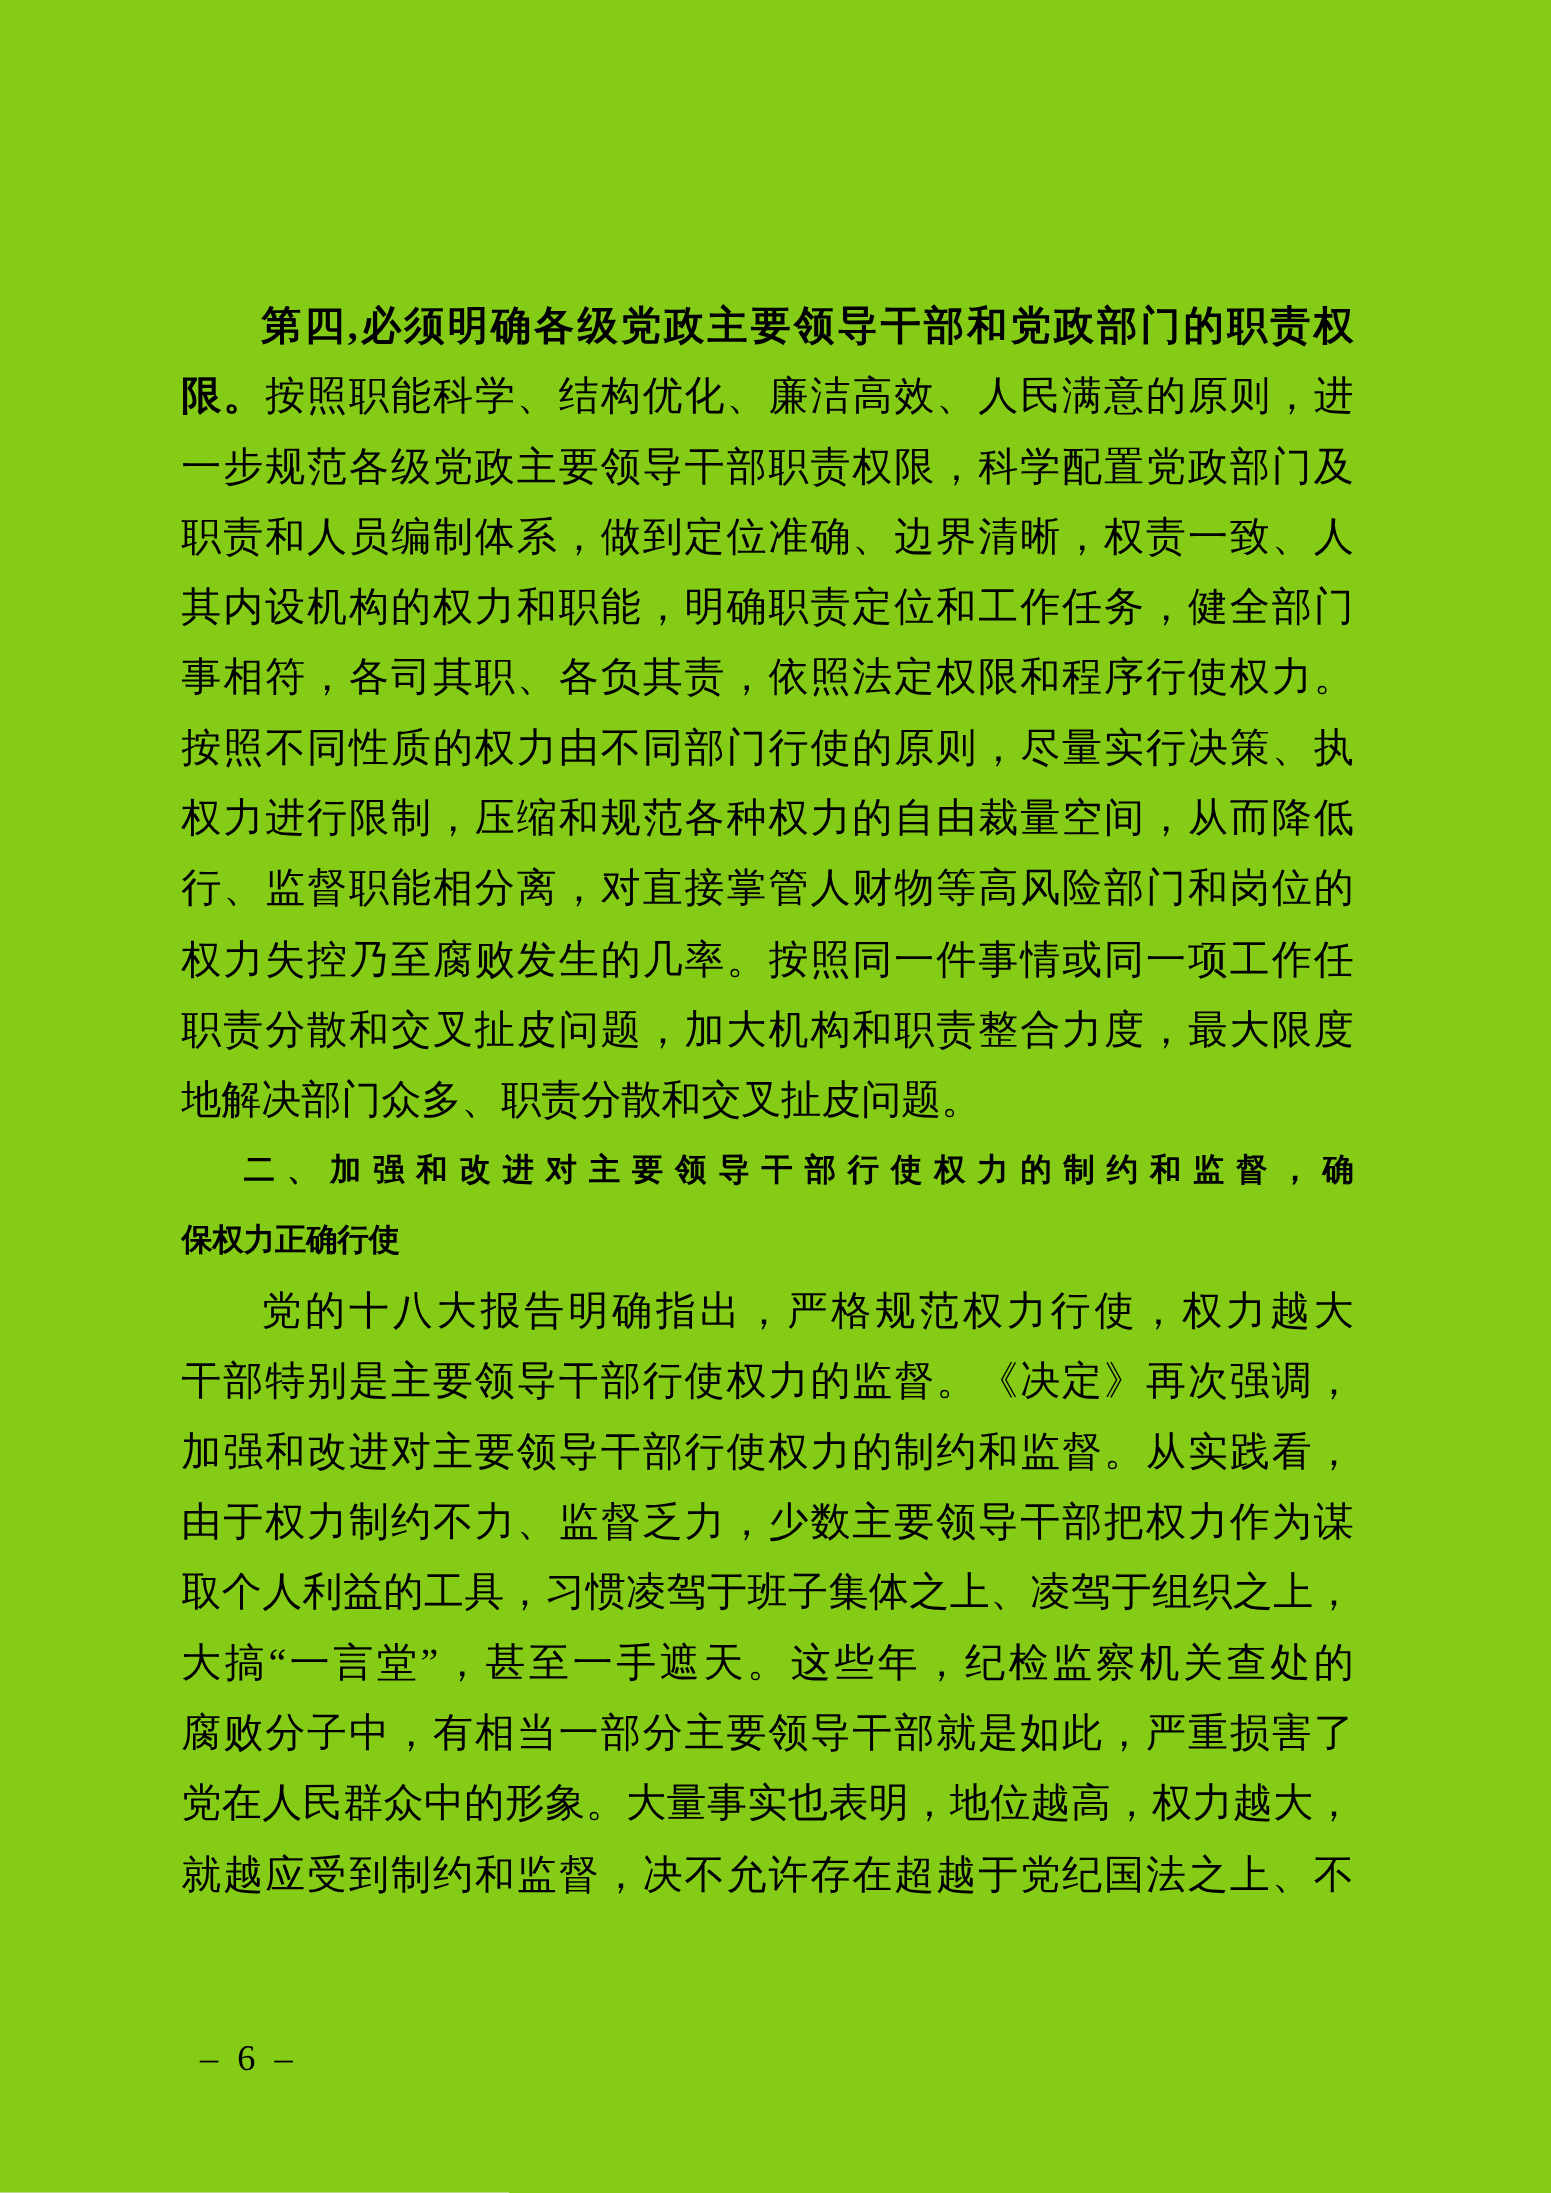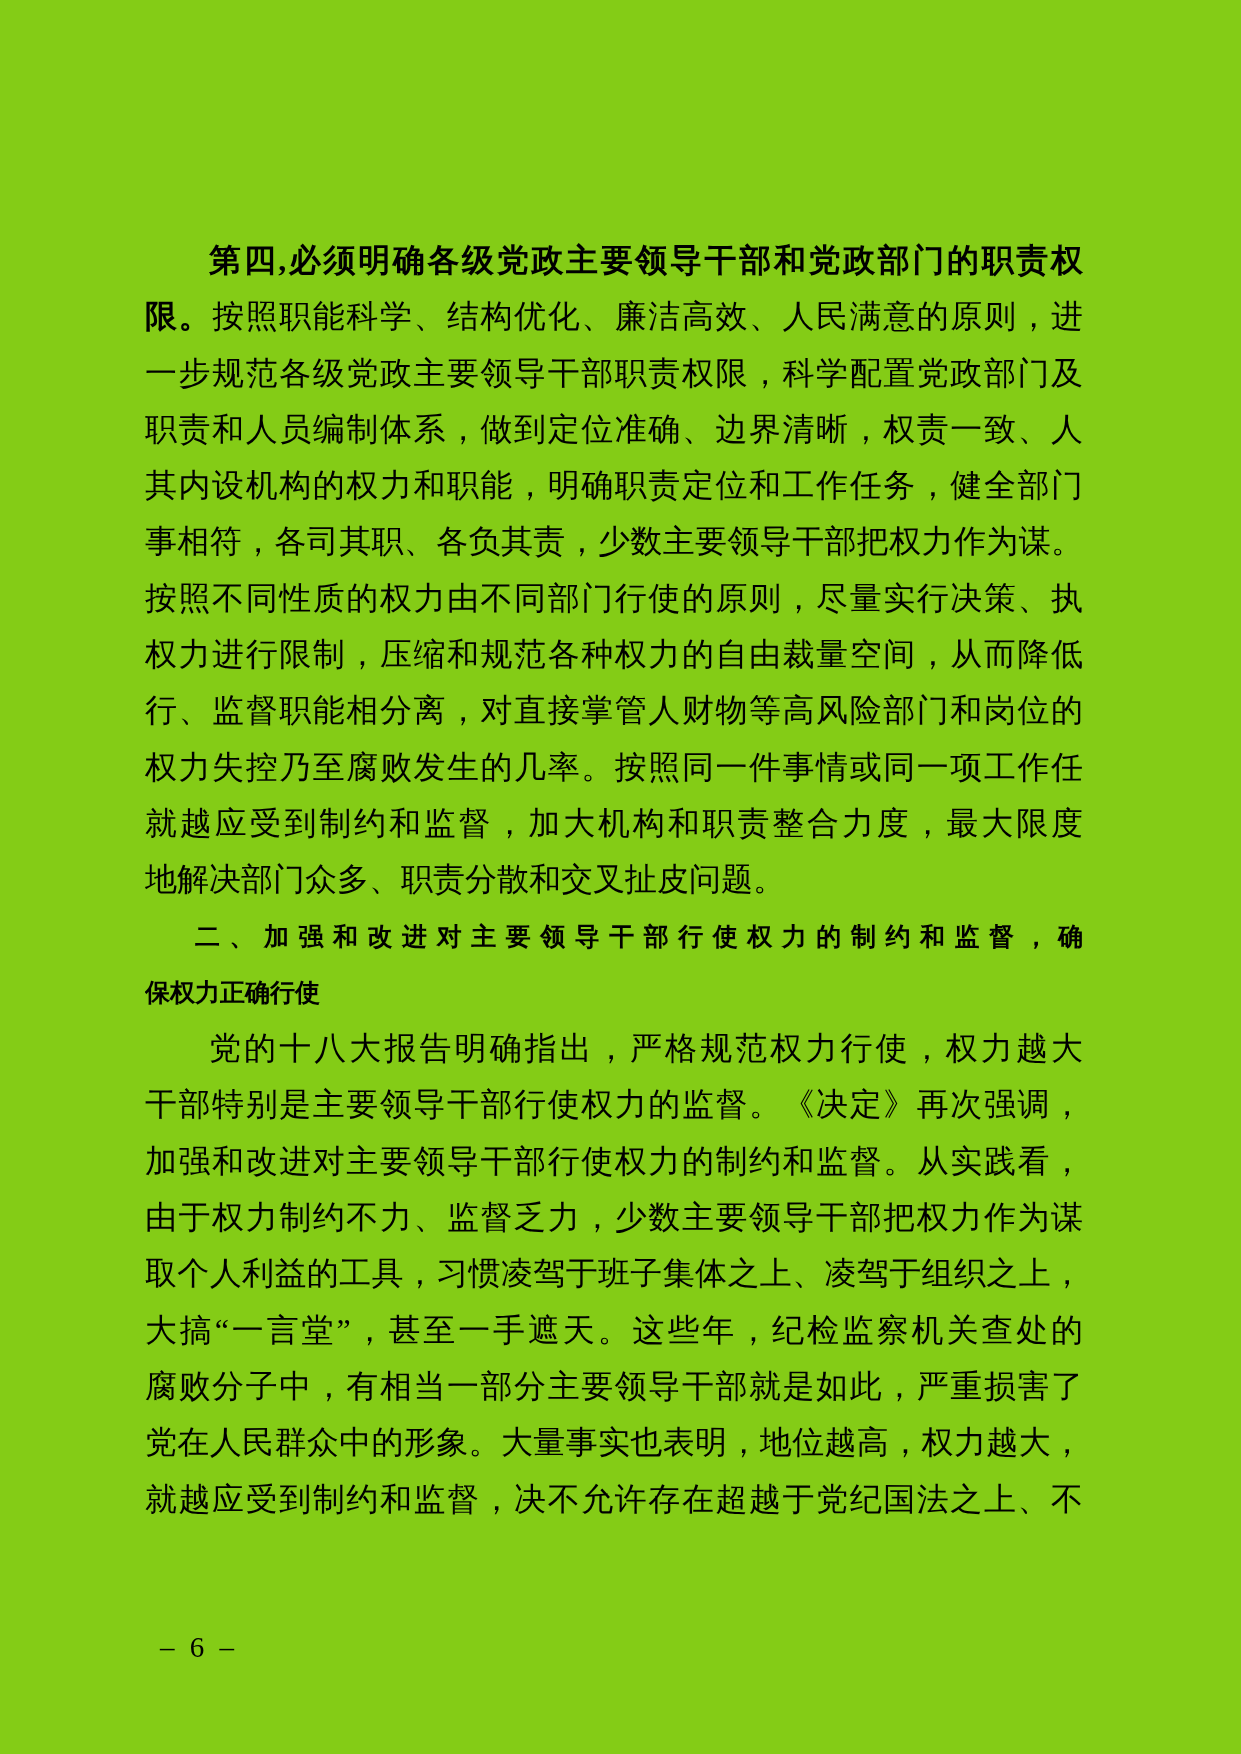--- a/index.html
+++ b/index.html
@@ -62,26 +62,26 @@
 <div class="page">
   <div class="content">
 
     <div class="line indent bold-lead">第四,必须明确各级党政主要领导干部和党政部门的职责权</div>
 
     <div class="line"><span class="bold-lead">限。</span><span>按照职能科学、结构优化、廉洁高效、人民满意的原则，进</span></div>
 
     <div class="line">一步规范各级党政主要领导干部职责权限，科学配置党政部门及</div>
     <div class="line">职责和人员编制体系，做到定位准确、边界清晰，权责一致、人</div>
     <div class="line">其内设机构的权力和职能，明确职责定位和工作任务，健全部门</div>
-    <div class="line">事相符，各司其职、各负其责，少数主要领导干部把权力作为谋。</div>
+    <div class="line">事相符，各司其职、各负其责，依照法定权限和程序行使权力。</div>
     <div class="line">按照不同性质的权力由不同部门行使的原则，尽量实行决策、执</div>
     <div class="line">权力进行限制，压缩和规范各种权力的自由裁量空间，从而降低</div>
     <div class="line">行、监督职能相分离，对直接掌管人财物等高风险部门和岗位的</div>
     <div class="line">权力失控乃至腐败发生的几率。按照同一件事情或同一项工作任</div>
-    <div class="line">就越应受到制约和监督，加大机构和职责整合力度，最大限度</div>
+    <div class="line">职责分散和交叉扯皮问题，加大机构和职责整合力度，最大限度</div>
     <div class="line para-end">地解决部门众多、职责分散和交叉扯皮问题。</div>
 
     <div class="line indent heading">二、加强和改进对主要领导干部行使权力的制约和监督，确</div>
     <div class="line heading para-end">保权力正确行使</div>
 
     <div class="line indent">党的十八大报告明确指出，严格规范权力行使，权力越大</div>
     <div class="line">干部特别是主要领导干部行使权力的监督。《决定》再次强调，</div>
     <div class="line">加强和改进对主要领导干部行使权力的制约和监督。从实践看，</div>
     <div class="line">由于权力制约不力、监督乏力，少数主要领导干部把权力作为谋</div>
     <div class="line">取个人利益的工具，习惯凌驾于班子集体之上、凌驾于组织之上，</div>

